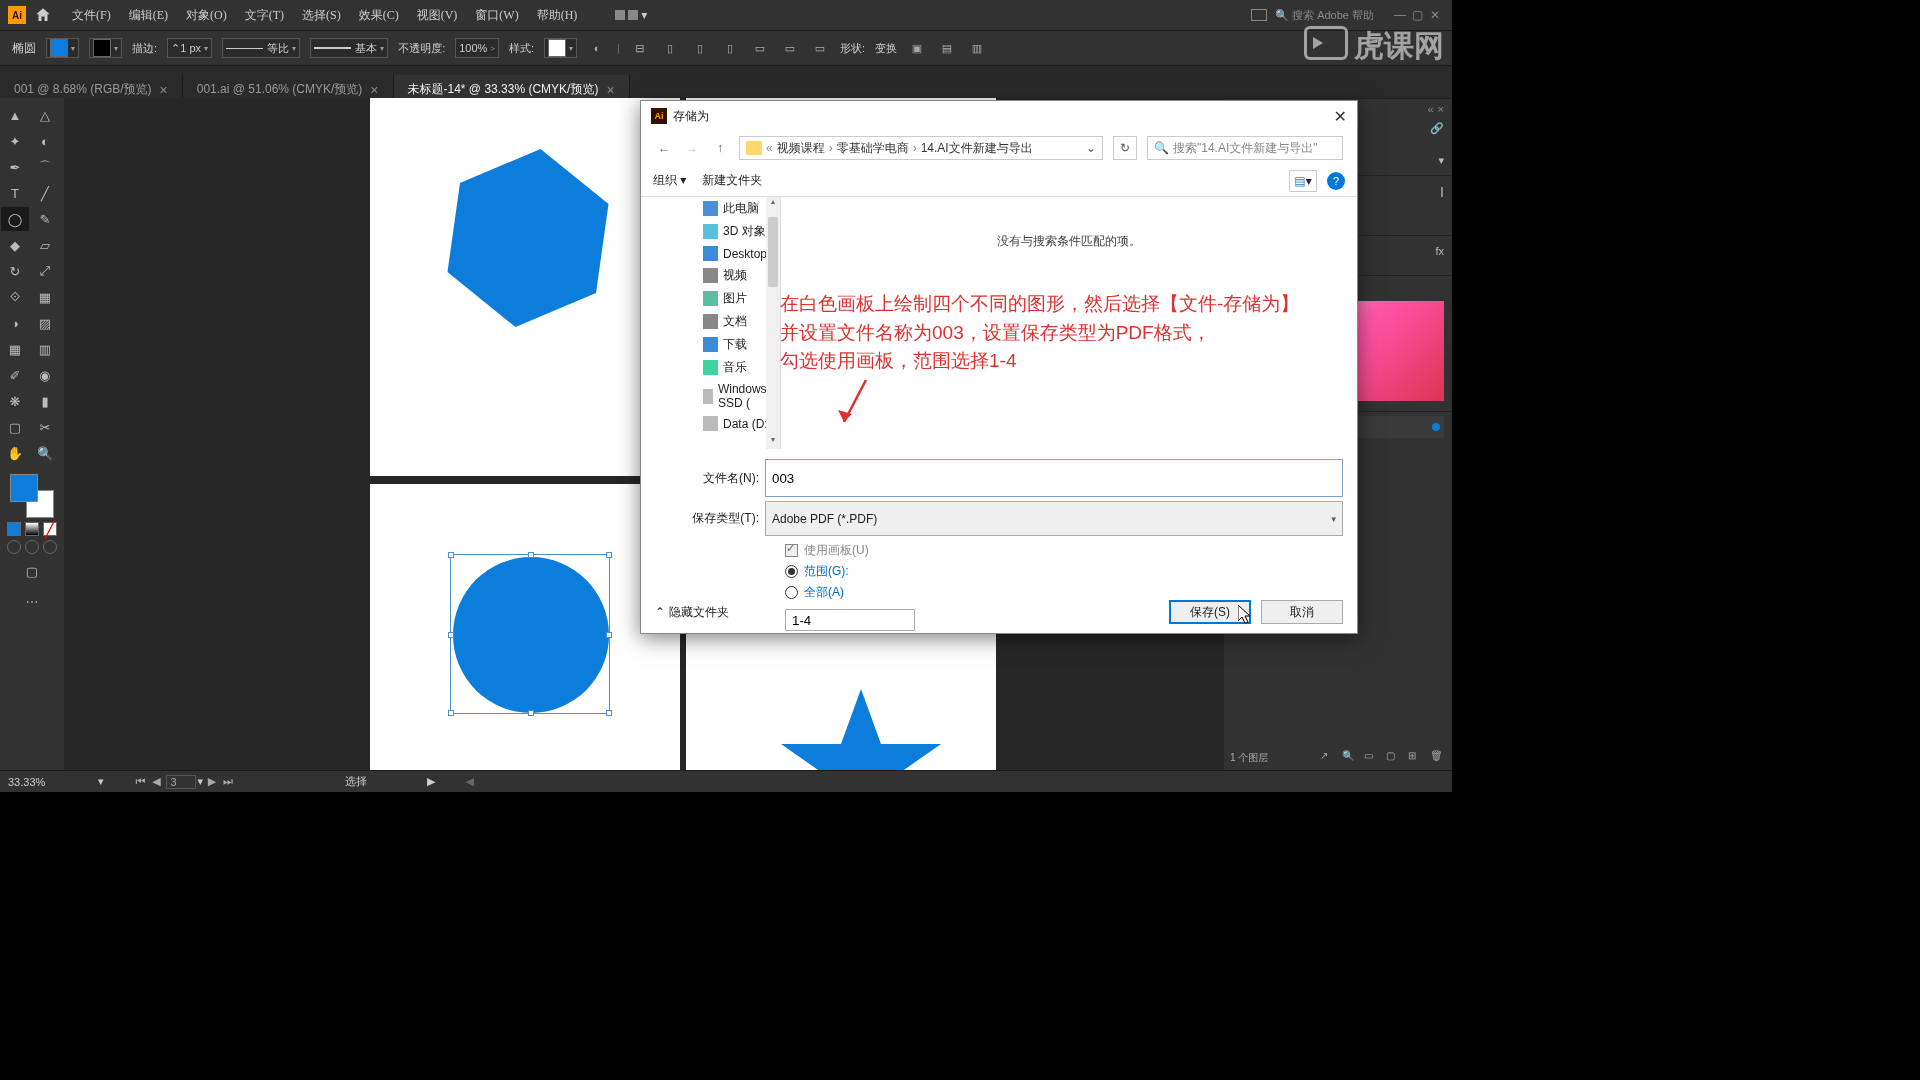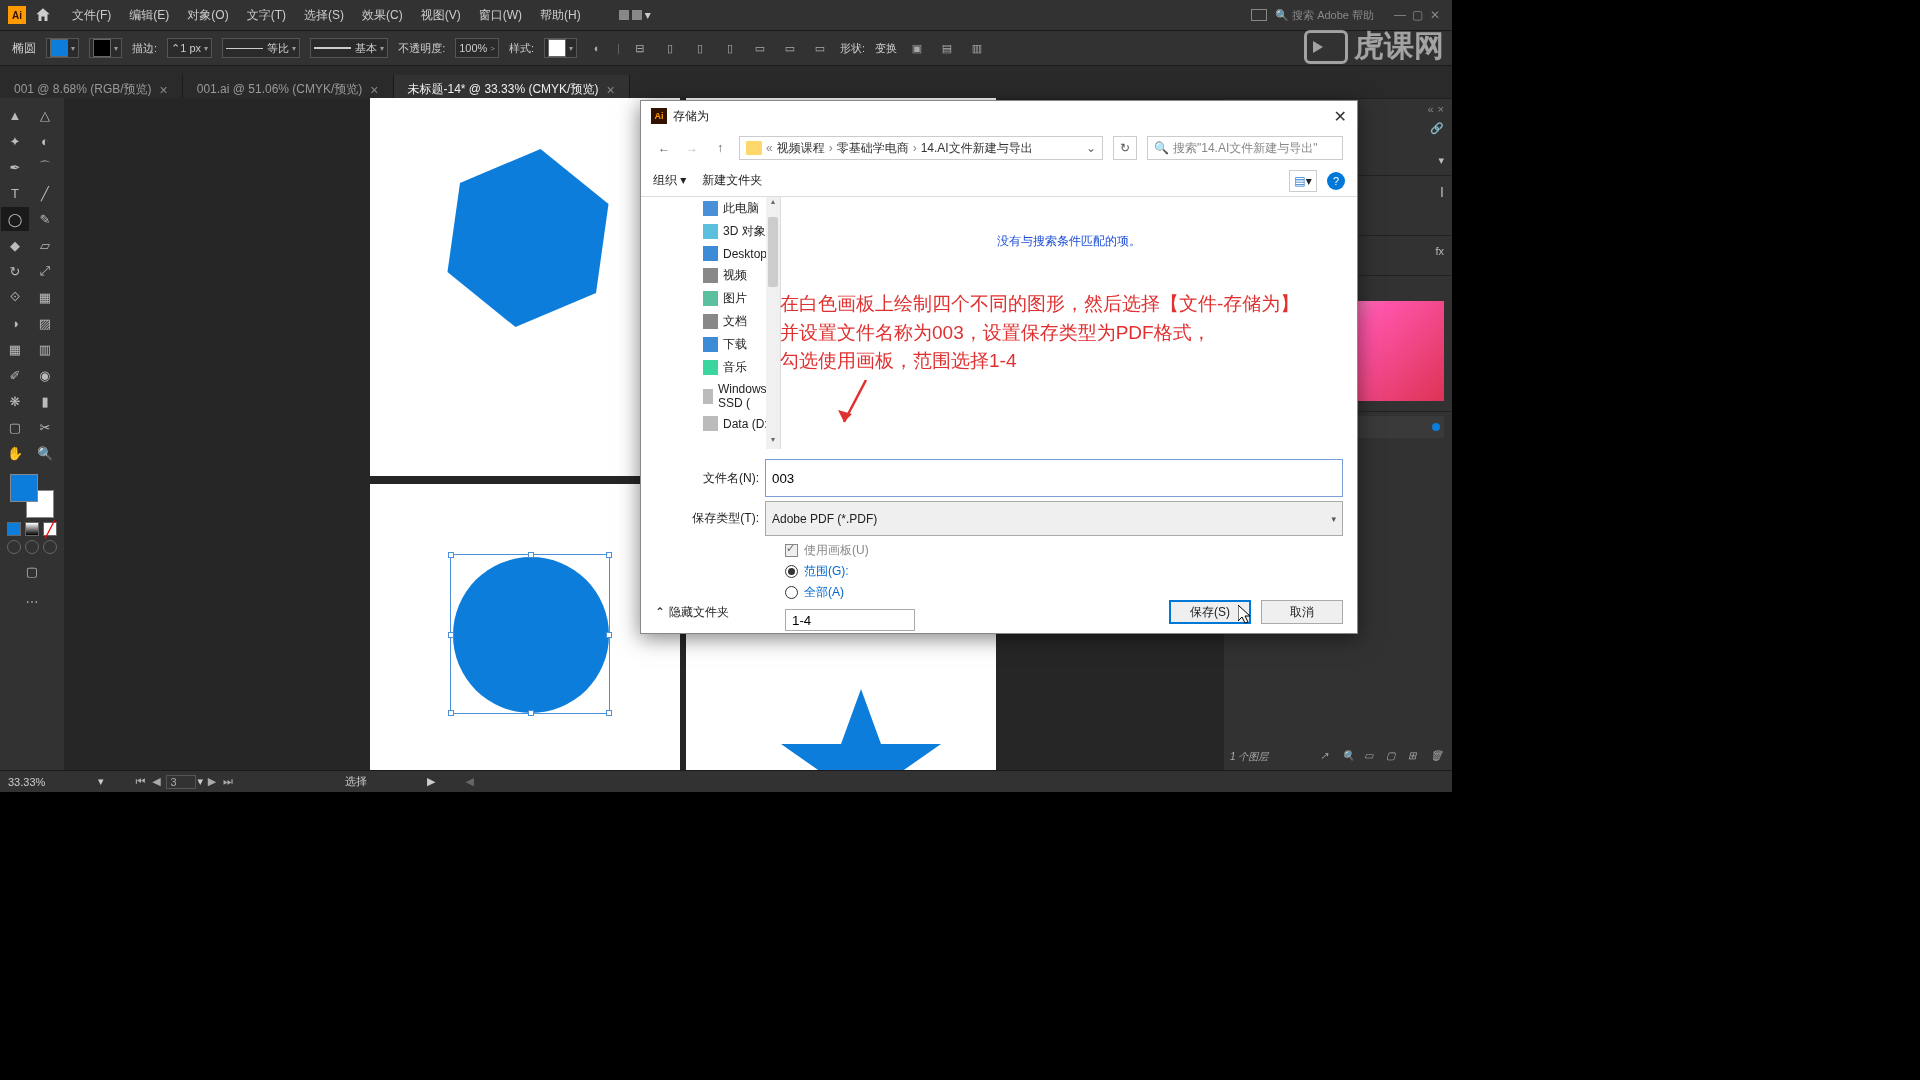--- a/index.html
+++ b/index.html
@@ -3,21 +3,21 @@
 <meta charset="utf-8">
 <style>
 * { margin: 0; padding: 0; box-sizing: border-box; font-family: "Microsoft YaHei", Arial, sans-serif; }
 body { background: #1a1a1a; width: 1920px; height: 1080px; overflow: hidden; position: relative; }
 .app { width: 1452px; height: 792px; background: #323232; position: relative; }
 
 
 .menubar { height: 30px; background: #323232; display: flex; align-items: center; padding: 0 8px; color: #ccc; font-size: 12px; }
 .menubar .ai-icon { width: 18px; height: 18px; background: #ff9a00; display: flex; align-items: center; justify-content: center; color: #310; font-weight: bold; font-size: 10px; margin-right: 8px; }
 .menubar .home-icon { width: 18px; height: 18px; margin-right: 20px; }
-.menubar .menu-item { margin-right: 18px; cursor: pointer; }
+.menubar .menu-item { margin-right: 18px; cursor: pointer; font-family: Liberation Serif, serif; }
 .menubar .right-controls { margin-left: auto; display: flex; align-items: center; gap: 8px; }
 .menubar .search-box { display: flex; align-items: center; color: #888; font-size: 11px; }
 .menubar .win-controls { display: flex; gap: 4px; margin-left: 12px; }
 .menubar .win-btn { width: 14px; height: 14px; color: #888; }
 
 
 .optbar { height: 36px; background: #323232; border-top: 1px solid #1a1a1a; border-bottom: 1px solid #1a1a1a; display: flex; align-items: center; padding: 0 12px; color: #ccc; font-size: 11px; gap: 10px; }
 .optbar .tool-label { font-size: 12px; }
 .optbar .swatch { width: 18px; height: 18px; border: 1px solid #666; }
 .optbar .dropdown-small { display: flex; align-items: center; background: #2a2a2a; border: 1px solid #555; padding: 1px 3px; height: 20px; }
@@ -55,21 +55,21 @@
 .sel-handle { position: absolute; width: 6px; height: 6px; background: #fff; border: 1px solid #4a90d9; }
 .star-svg { position: absolute; left: 90px; top: 200px; }
 
 .right-panels { width: 228px; background: #323232; display: flex; flex-direction: column; }
 .panel-stub { border-top: 1px solid #222; padding: 4px 8px; color: #bbb; font-size: 11px; }
 .panel-stub .xbtn { float: right; color: #888; margin-left: 4px; }
 .panel-stub .field-row { display: flex; align-items: center; margin: 4px 0; gap: 4px; }
 .panel-stub .val { color: #ddd; font-size: 10px; }
 .gradient-preview { width: 100%; height: 100px; background: linear-gradient(135deg, #e8e8f0, #f5a, #d35); margin: 6px 0; }
 .layer-row { background: #3a3a3a; padding: 4px; font-size: 10px; color: #ccc; display: flex; align-items: center; }
-.layer-footer { padding: 4px 6px; font-size: 10px; color: #aaa; display: flex; gap: 6px; font-style: italic; }
+.layer-footer { padding: 4px 6px; font-size: 10px; color: #aaa; display: flex; align-items: center; gap: 6px; }
 .layer-footer .spacer { flex: 1; }
 .layer-footer .ficon { width: 16px; height: 16px; color: #aaa; }
 
 
 .statusbar { position: absolute; bottom: 0; left: 0; right: 0; height: 22px; background: #323232; border-top: 1px solid #1a1a1a; display: flex; align-items: center; color: #ccc; font-size: 11px; padding: 0 8px; gap: 20px; }
 .statusbar .zoom { width: 70px; }
 .statusbar .navbtns { display: flex; gap: 2px; margin: 0 10px; }
 .statusbar .navbtn { width: 14px; color: #aaa; text-align: center; }
 
 
@@ -93,21 +93,21 @@
 .dialog .toolbar2 .helpbtn { width: 18px; height: 18px; border-radius: 50%; background: #0078d7; color: #fff; font-size: 11px; display: flex; align-items: center; justify-content: center; }
 .dialog .body { display: flex; height: 252px; }
 .dialog .sidebar { width: 140px; border-right: 1px solid #ddd; overflow-y: auto; position: relative; padding-left: 40px; }
 .dialog .sidebar .item { padding: 3px 6px 3px 22px; display: flex; align-items: center; gap: 5px; }
 .dialog .sidebar .item .ico { width: 15px; height: 15px; }
 .dialog .sidebar .scrollbar-v { position: absolute; right: 0; top: 0; width: 14px; height: 100%; background: #f0f0f0; }
 .dialog .sidebar .scrollbar-v .thumb { position: absolute; left: 2px; right: 2px; top: 20px; height: 70px; background: #ccc; border-radius: 2px; }
 .dialog .sidebar .scrollbar-v .arrow-up { position: absolute; top: 0; width: 100%; height: 14px; text-align: center; font-size: 8px; color: #666; }
 .dialog .sidebar .scrollbar-v .arrow-down { position: absolute; bottom: 0; width: 100%; height: 14px; text-align: center; font-size: 8px; color: #666; }
 .dialog .filearea { flex: 1; position: relative; }
-.dialog .filearea .empty-msg { text-align: center; color: #1d4ed8; margin-top: 36px; font-size: 12px; }
+.dialog .filearea .empty-msg { text-align: center; color: #404040; margin-top: 36px; font-size: 12px; }
 
 .dialog .fields { padding: 6px 14px; }
 .dialog .frow { display: flex; align-items: center; margin: 4px 0; }
 .dialog .flabel { width: 104px; text-align: right; margin-right: 6px; }
 .dialog .finput { flex: 1; height: 38px; border: 1px solid #7a9fd4; padding: 0 6px; }
 .dialog .fselect { flex: 1; height: 35px; border: 1px solid #aaa; background: #efefef; padding: 16px 6px; display: flex; align-items: center; }
 .dialog .fselect .chev { margin-left: auto; color: #555; font-size: 9px; }
 .dialog .artboard-opts { margin-left: 130px; margin-top: 6px; }
 .dialog .artboard-opts .optrow { display: flex; align-items: center; margin: 4px 0; gap: 6px; }
 .dialog .artboard-opts .cb { width: 13px; height: 13px; border: 1px solid #888; background: #eee; position: relative; }
@@ -120,21 +120,21 @@
 .dialog .footer .hide-folders { display: flex; align-items: center; gap: 4px; }
 .dialog .footer .btns { margin-left: auto; display: flex; gap: 10px; }
 .dialog .footer .btn { width: 82px; height: 24px; border: 1px solid #aaa; background: #efefef; display: flex; align-items: center; justify-content: center; }
 .dialog .footer .btn.primary { border: 2px solid #0078d7; }
 
 
 .annotation { position: absolute; left: 780px; top: 290px; color: #e03030; font-size: 19px; line-height: 1.5; font-weight: 500; pointer-events: none; max-width: 560px; }
 .annotation .arrow-svg { position: absolute; top: 90px; left: 56px; }
 
 
-.watermark { position: absolute; top: 26px; right: 8px; color: rgba(255,255,255,0.55); font-size: 30px; font-weight: bold; display: flex; align-items: center; gap: 6px; pointer-events: none; mix-blend-mode: screen; }
+.watermark { position: absolute; top: 26px; right: 8px; color: rgba(255,255,255,0.55); font-size: 30px; font-weight: bold; display: flex; align-items: flex-start; gap: 6px; pointer-events: none; mix-blend-mode: screen; }
 .watermark .logo-box { width: 44px; height: 34px; border: 3px solid rgba(255,255,255,0.55); border-radius: 6px; position: relative; }
 .watermark .logo-box::before { content: ""; position: absolute; left: 6px; top: 8px; width: 0; height: 0; border-left: 10px solid rgba(255,255,255,0.55); border-top: 6px solid transparent; border-bottom: 6px solid transparent; }
 
 
 .cursor { position: absolute; left: 1238px; top: 605px; pointer-events: none; z-index: 1000; }
 
 
 .letterbox-top { position: absolute; left: 0; top: 792px; width: 1920px; height: 288px; background: #000; }
 .letterbox-right { position: absolute; left: 1452px; top: 0; width: 468px; height: 792px; background: #000; }
 </style>

